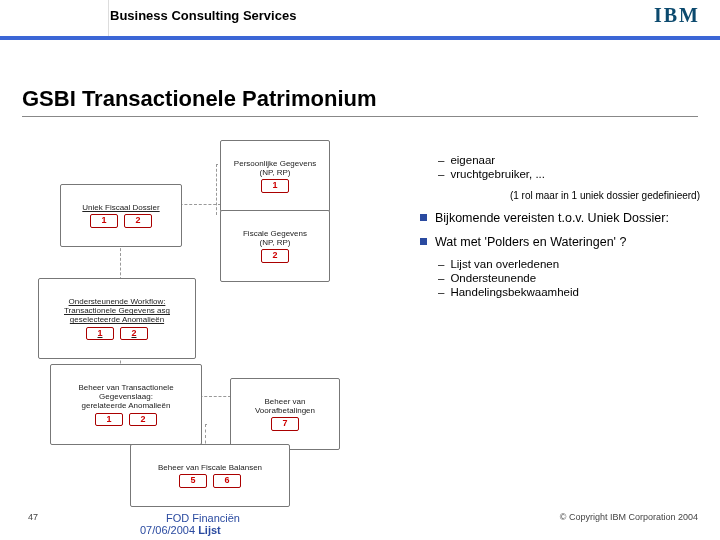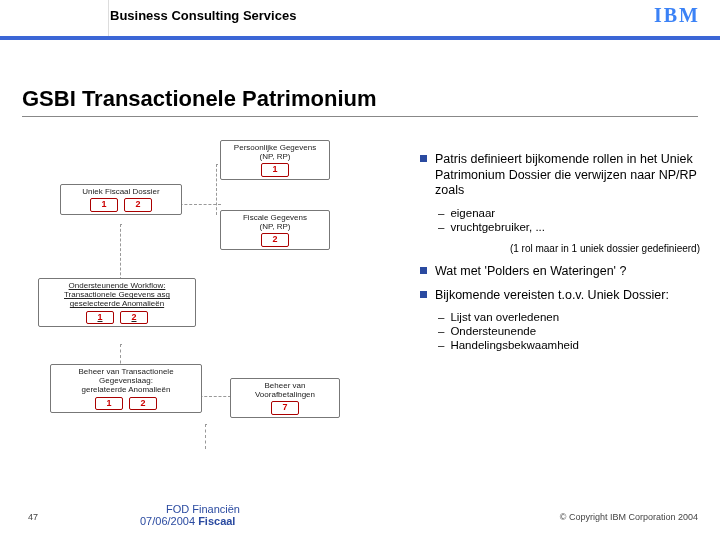--- a/index.html
+++ b/index.html
@@ -1,38 +1,38 @@
 <!DOCTYPE html>
 <html><head>
 <meta charset="utf-8">
 <style>
   html,body{margin:0;padding:0;font-family:Arial,Helvetica,sans-serif;color:#000;}
   .slide{width:720px;height:540px;position:relative;background:#fff;overflow:hidden;}
   .topbar{height:36px;background:#fff;position:relative;text-align:right;}
   .bcs{position:absolute;left:110px;top:8px;font-size:13px;font-weight:bold;color:#000;}
-  .ibm-logo{position:absolute;right:20px;top:4px;font-family:"Times New Roman",serif;font-weight:bold;letter-spacing:2px;font-size:20px;color:#3b82f6;}
+  .ibm-logo{position:absolute;right:20px;top:4px;font-family:"Times New Roman",serif;font-weight:bold;letter-spacing:2px;font-size:20px;color:#0c4a6e;}
   .bluebar{height:4px;background:#3b66d6;}
   .title{position:absolute;left:22px;top:86px;font-size:22px;font-weight:bold;color:#000;}
   .titlerule{position:absolute;left:22px;top:116px;width:676px;height:1px;background:#888;}
   .diagram{position:absolute;left:30px;top:128px;width:370px;height:350px;}
-  .ubox{position:absolute;border:1px solid #777;background:#fff;border-radius:2px;text-align:center;padding:2px 4px;font-size:8px;line-height:1.15;color:#222;}
+  .ubox{position:absolute;border:1px solid #777;background:#fff;border-radius:2px;text-align:center;padding:18px 4px;font-size:8px;line-height:1.15;color:#222;}
   .ubox .uname{font-size:8px;}
   .tagrow{margin-top:2px;display:flex;justify-content:center;gap:6px;}
   .tag{border:1px solid #a00;color:#c00;font-weight:bold;font-size:9px;padding:0 6px;border-radius:2px;background:#fff;line-height:1.3;min-width:14px;}
   .conn{position:absolute;border-left:1px dashed #999;border-top:1px dashed #999;}
   .content{position:absolute;left:420px;top:152px;width:280px;}
   .bullet{display:flex;gap:8px;margin-bottom:8px;}
   .sq{width:7px;height:7px;background:#2a4aa0;flex:0 0 auto;margin-top:3px;}
   .btxt{font-size:12.5px;line-height:1.25;color:#000;}
   .sublist{margin:2px 0 10px 18px;}
   .sub{display:flex;gap:6px;font-size:11.5px;color:#000;margin-bottom:2px;}
   .sub::before{content:"–";flex:0 0 auto;}
   .subline{font-size:10px;margin:2px 0 10px 18px;color:#000;text-align:right;}
   .footer-pageno{position:absolute;left:28px;bottom:18px;font-size:9px;color:#444;}
-  .footer-center{position:absolute;left:140px;bottom:13px;font-size:11px;color:#2a4aa0;line-height:1.1;}
+  .footer-center{position:absolute;left:140px;bottom:4px;font-size:11px;color:#2a4aa0;line-height:1.1;}
   .footer-copy{position:absolute;right:22px;bottom:18px;font-size:9px;color:#444;}
   .sidebar{position:absolute;left:0;top:0;width:108px;height:36px;border-right:1px solid #ddd;}
 </style>
 </head>
 <body>
 
 <div class="slide">
 
   <div class="topbar">
     <div class="sidebar"></div>
@@ -52,21 +52,21 @@
     <div class="conn" style="left:160px;top:268px;width:40px;height:1px;"></div>
     <div class="conn" style="left:175px;top:296px;width:1px;height:24px;"></div>
   <div class="ubox" style="left: 190px; top: 12px; width: 100px;">
         <div class="uname" style="white-space: pre-line;">Persoonlijke Gegevens
 (NP, RP)</div>
         <div class="tagrow">
           <span class="tag">1</span>
         </div>
       </div>
       <div class="ubox" style="left: 30px; top: 56px; width: 112px;">
-        <div class="uname" style="white-space: pre-line;">Uniek Fiscaal Dossier</div>
+        <div class="uname" style="white-space: pre-line; text-decoration: underline;">Uniek Fiscaal Dossier</div>
         <div class="tagrow">
           <span class="tag">1</span>
           <span class="tag">2</span>
         </div>
       </div>
       <div class="ubox" style="left: 190px; top: 82px; width: 100px;">
         <div class="uname" style="white-space: pre-line;">Fiscale Gegevens
 (NP, RP)</div>
         <div class="tagrow">
           <span class="tag">2</span>
@@ -90,59 +90,62 @@
           <span class="tag">2</span>
         </div>
       </div>
       <div class="ubox" style="left: 200px; top: 250px; width: 100px;">
         <div class="uname" style="white-space: pre-line;">Beheer van
 Voorafbetalingen</div>
         <div class="tagrow">
           <span class="tag">7</span>
         </div>
       </div>
+      <div class="ubox" style="left: 100px; top: 316px; width: 150px;">
+        <div class="uname" style="white-space: pre-line;">Beheer van Fiscale Balansen</div>
+        <div class="tagrow">
+          <span class="tag">5</span>
+          <span class="tag">6</span>
+        </div>
+      </div>
     </div>
 
   <div class="content" id="content">
-      <div class="bullet">
-        <div class="sq"></div>
-        <div class="btxt">Patris definieert bijkomende rollen in het Uniek Patrimonium Dossier die verwijzen naar NP/RP zoals</div>
-      </div>
       <div class="sublist">
         <div class="sub">
           <span>eigenaar</span>
         </div>
         <div class="sub">
           <span>vruchtgebruiker, ...</span>
         </div>
       </div>
       <div class="subline">(1 rol maar in 1 uniek dossier gedefinieerd)</div>
       <div class="bullet">
         <div class="sq"></div>
-        <div class="btxt">Wat met 'Polders en Wateringen' ?</div>
+        <div class="btxt">Bijkomende vereisten t.o.v. Uniek Dossier:</div>
       </div>
       <div class="bullet">
         <div class="sq"></div>
-        <div class="btxt">Bijkomende vereisten t.o.v. Uniek Dossier:</div>
+        <div class="btxt">Wat met 'Polders en Wateringen' ?</div>
       </div>
       <div class="sublist">
         <div class="sub">
           <span>Lijst van overledenen</span>
         </div>
         <div class="sub">
           <span>Ondersteunende</span>
         </div>
         <div class="sub">
           <span>Handelingsbekwaamheid</span>
         </div>
       </div>
     </div>
 
   <div class="footer-pageno">47</div>
   <div class="footer-center">
     <div style="margin-left:26px;">FOD Financiën</div>
     <div>
-      <span>07/06/2004</span>&nbsp;<span style="font-weight:bold;">Fiscaal</span>
+      <span>07/06/2004</span>&nbsp;<span style="font-weight:bold;">Lijst</span>
     </div>
   </div>
   <div class="footer-copy">© Copyright IBM Corporation 2004</div>
 
 </div>
 
 </body></html>

